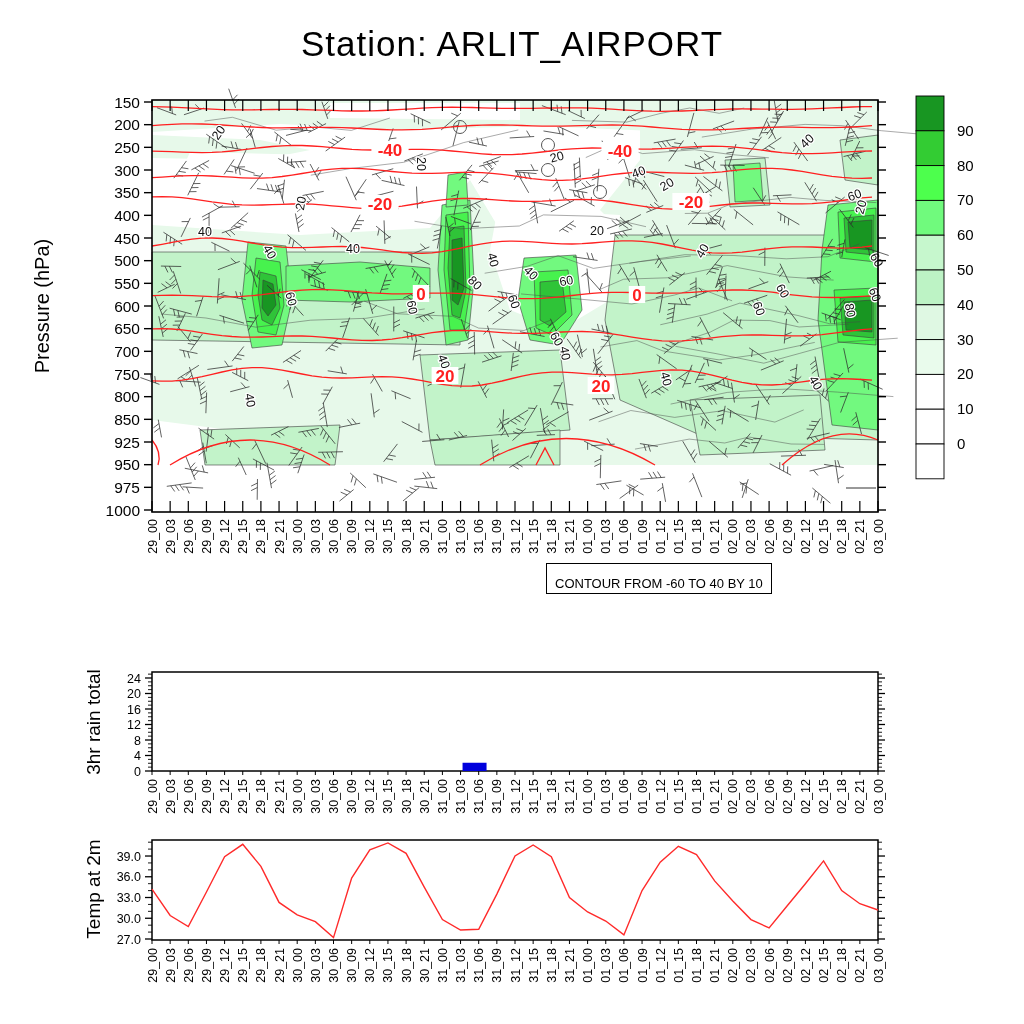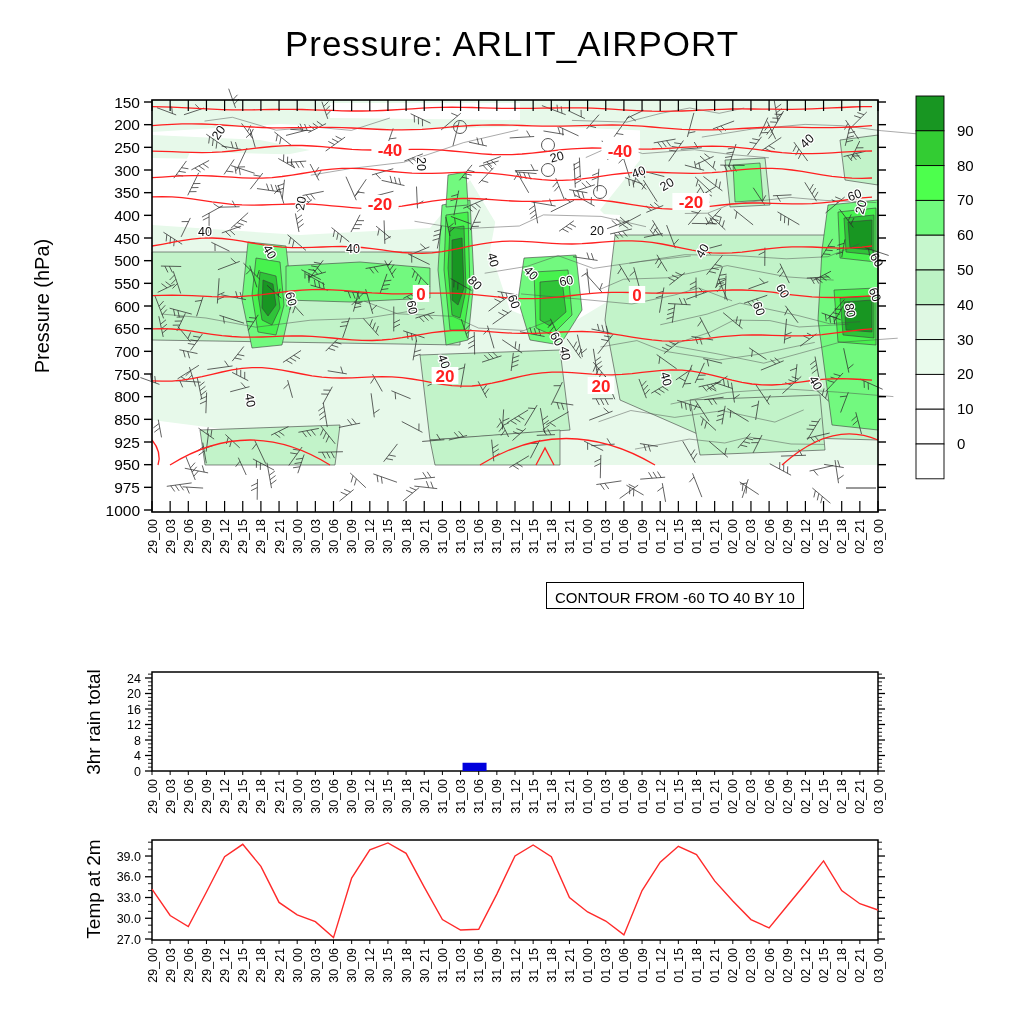--- a/index.html
+++ b/index.html
@@ -3,28 +3,28 @@
 <meta charset="utf-8">
 <style>
   html,body{margin:0;padding:0}
   body{width:1024px;height:1024px;background:#ffffff;position:relative;overflow:hidden;
        font-family:"Liberation Sans",sans-serif;color:#000}
   .title{position:absolute;top:24px;left:0;right:0;text-align:center;font-size:35px;letter-spacing:1px}
   .vlab{position:absolute;white-space:nowrap;transform:translate(-50%,-50%) rotate(-90deg);font-size:20px}
   #ylab-pressure{left:42px;top:306px}
   #ylab-rain{left:94px;top:722px;font-size:19px}
   #ylab-temp{left:94px;top:889px;font-size:19px}
-  .note{position:absolute;left:546px;top:582px;border:1.2px solid #000;background:#fff;
-        padding:6px 8px 2px 8px;font-size:15px}
+  .note{position:absolute;left:546px;top:563px;border:1.2px solid #000;background:#fff;
+        padding:12px 8px 2px 8px;font-size:13px}
   svg{position:absolute;left:0;top:0}
 </style>
 </head>
 <body>
 
-<div class="title">Pressure: ARLIT_AIRPORT</div>
+<div class="title">Station: ARLIT_AIRPORT</div>
 <div class="vlab" id="ylab-pressure">Pressure (hPa)</div>
 <div class="vlab" id="ylab-rain">3hr rain total</div>
 <div class="vlab" id="ylab-temp">Temp at 2m</div>
 <div class="note">CONTOUR FROM -60 TO 40 BY 10</div>
 <svg id="chart" width="1024" height="1024" viewBox="0 0 1024 1024">
     <rect x="152" y="100" width="726" height="412" fill="#fff"></rect>
     <polygon points="152,100 878,100 878,128 700,133 540,126 400,130 280,124 152,132" fill="#e7f9ea" stroke="none" stroke-width="0.7"></polygon>
     <polygon points="152,135 260,140 310,150 260,160 152,158" fill="#e7f9ea" stroke="none" stroke-width="0.7"></polygon>
     <polygon points="640,128 878,128 878,250 640,250 600,210 640,160" fill="#e7f9ea" stroke="none" stroke-width="0.7"></polygon>
     <polygon points="152,225 300,235 430,228 470,180 500,230 640,245 878,245 878,465 152,465" fill="#e7f9ea" stroke="none" stroke-width="0.7"></polygon>

